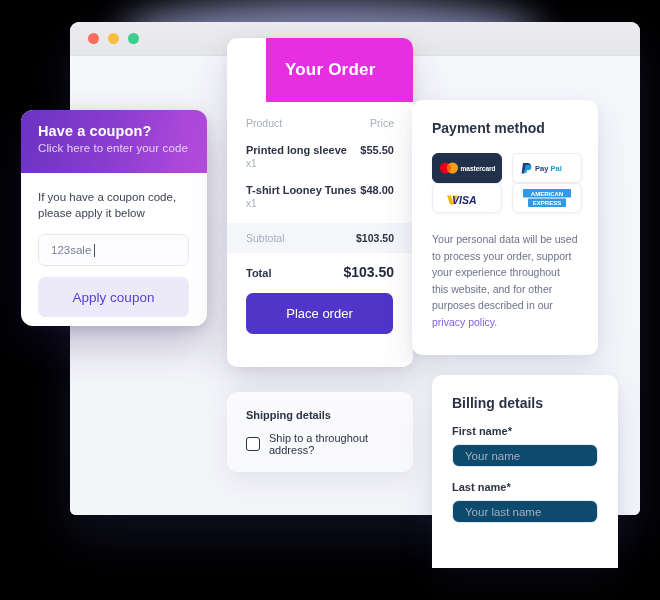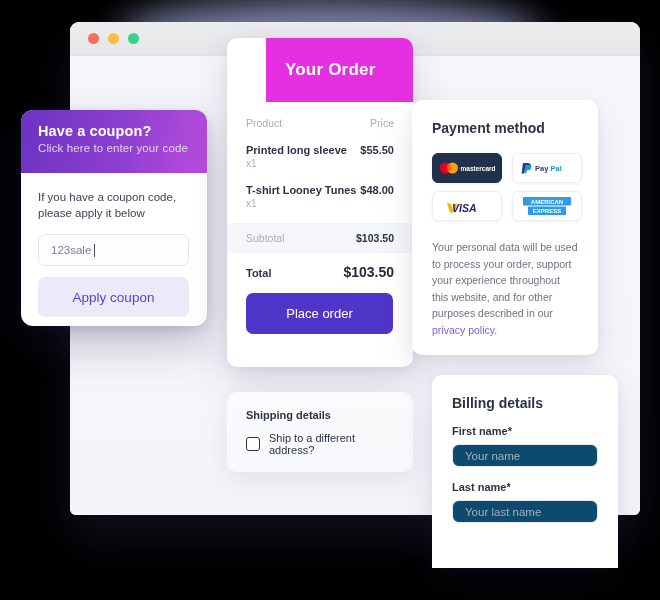--- a/index.html
+++ b/index.html
@@ -261,21 +261,21 @@
   }
   #payment-card h3 {
     font-size: 14px;
     font-weight: 700;
     color: #2d3346;
   }
   .pay-grid {
     margin-top: 17px;
     display: grid;
     grid-template-columns: 70px 70px;
-    gap: 8px 10px;
+    gap: 0 10px;
   }
   .pay-tile {
     height: 30px;
     border-radius: 6px;
     border: 1px solid #eceef4;
     background: #ffffff;
     display: flex;
     align-items: center;
     justify-content: center;
     cursor: pointer;
@@ -406,21 +406,21 @@
       </div>
 
       <button class="place-order">Place order</button>
     </div>
   </div>
 
   <div class="card" id="shipping-card">
     <h3>Shipping details</h3>
     <div class="check-row">
       <span class="checkbox"></span>
-      <span>Ship to a different address?</span>
+      <span>Ship to a throughout address?</span>
     </div>
   </div>
 
   <div class="card" id="payment-card">
     <h3>Payment method</h3>
 
     <div class="pay-grid">
 
       <div class="pay-tile selected">
         <span>

